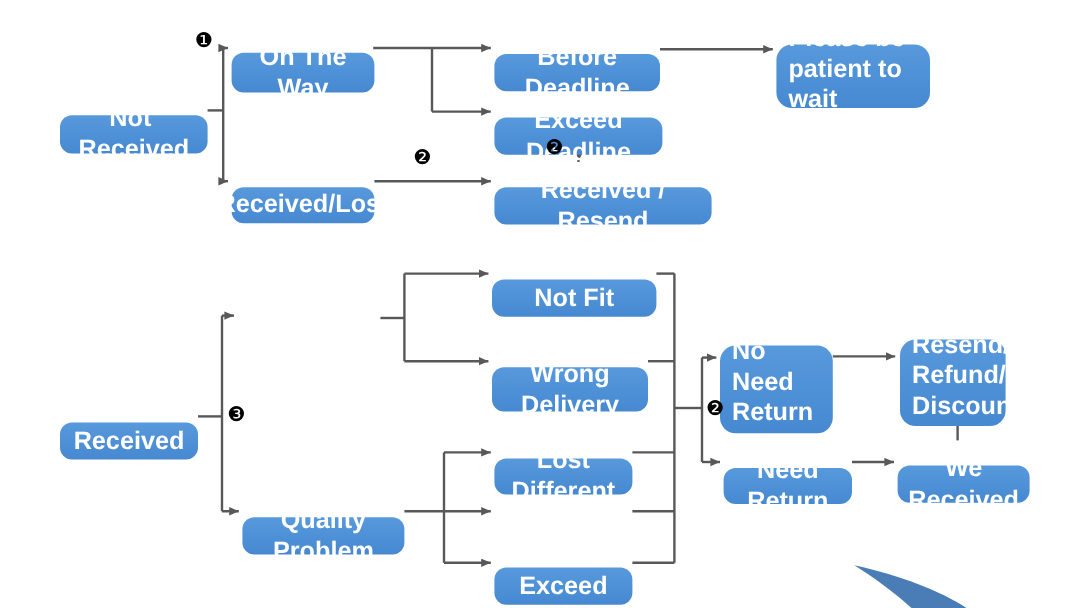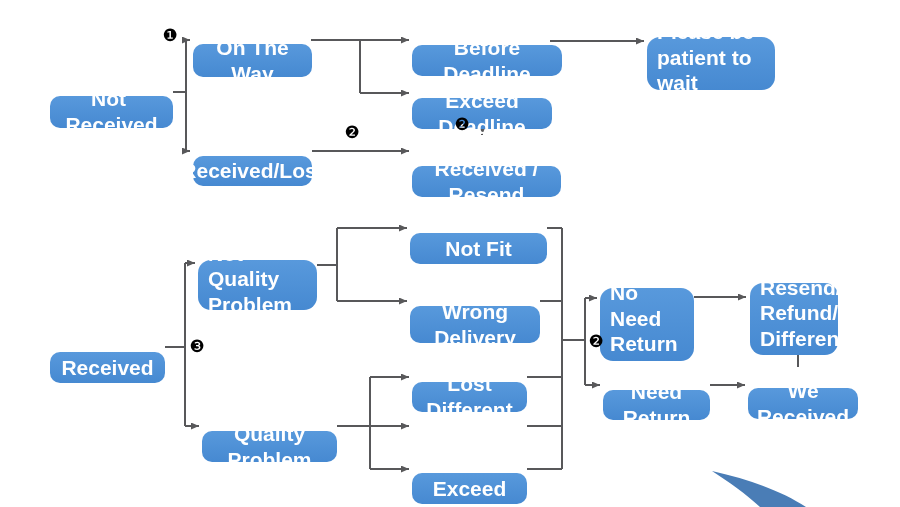--- a/index.html
+++ b/index.html
@@ -76,40 +76,38 @@
       <path d="M585 385 H600"></path>
       <path d="M694 297 H746"></path>
       <path d="M710 385 H745"></path>
     </g>
 
     <path d="M712 471 C752 480 783 492 806 507 L760 507 C746 494 729 482 712 471 Z" fill="#4A7DB6" stroke="none"></path>
   </svg>
 
   <div class="node" style="left:50px;top:76px;width:123px;height:32px">Not&nbsp; Received</div>
   <div class="node" style="left:193px;top:24px;width:119px;height:33px">On The Way</div>
-  <div class="node" style="left:412px;top:25px;width:150px;height:31px">Before Deadline</div>
+  <div class="node" style="left:412px;top:25px;width:138px;height:31px">Before Deadline</div>
   <div class="node left r13" style="left:647px;top:17px;width:128px;height:53px">Please be
 patient to wait</div>
   <div class="node" style="left:412px;top:78px;width:140px;height:31px">Exceed Deadline</div>
-  <div class="node" style="left:412px;top:146px;width:149px;height:31px">Recelved / Resend</div>
+  <div class="node" style="left:412px;top:136px;width:181px;height:31px">Recelved / Resend</div>
   <div class="node" style="left:193px;top:136px;width:119px;height:30px">Received/Lost</div>
 
   <div class="node" style="left:50px;top:332px;width:115px;height:31px">Received</div>
-  <div class="node left r13" style="left:198px;top:240px;width:119px;height:50px">Not&nbsp; Quality
-Problem</div>
   <div class="node" style="left:410px;top:213px;width:137px;height:31px">Not Fit</div>
   <div class="node" style="left:410px;top:286px;width:130px;height:37px">Wrong Delivery</div>
   <div class="node" style="left:202px;top:411px;width:135px;height:31px">Quality Problem</div>
   <div class="node" style="left:412px;top:362px;width:115px;height:30px">Lost Different</div>
   <div class="node" style="left:412px;top:453px;width:115px;height:31px">Exceed</div>
   <div class="node left r13" style="left:600px;top:268px;width:94px;height:73px">No Need
 Return</div>
   <div class="node left r13" style="left:750px;top:263px;width:88px;height:72px">Resend/
 Refund/
-Different</div>
+Discount</div>
   <div class="node" style="left:603px;top:370px;width:107px;height:30px">Need Return</div>
   <div class="node" style="left:748px;top:368px;width:110px;height:31px">We Received</div>
 
   <span class="badge" style="left:170px;top:35px">❶</span>
   <span class="badge" style="left:352px;top:132px">❷</span>
   <span class="badge" style="left:462px;top:124px">❷</span>
   <span class="badge" style="left:197px;top:346px">❸</span>
   <span class="badge" style="left:596px;top:341px">❷</span>
 
 </div>

